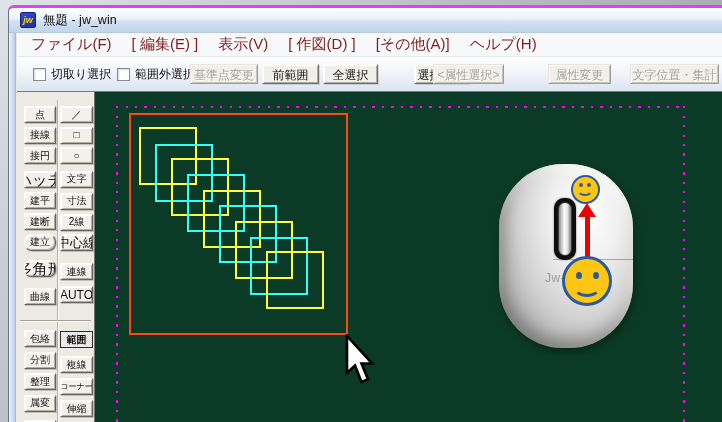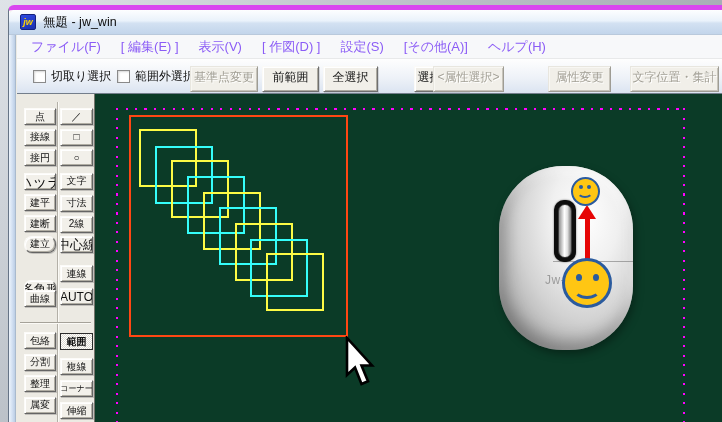--- a/index.html
+++ b/index.html
@@ -4,21 +4,21 @@
 <style>
   * { margin:0; padding:0; box-sizing:border-box; }
   html,body { width:722px; height:422px; overflow:hidden; }
   body {
     font-family:"Liberation Sans","DejaVu Sans",sans-serif;
     background:linear-gradient(135deg,#dfe3e8 0%,#b9bfc6 40%,#8d949b 100%);
     position:relative;
   }
   .window {
     position:absolute; left:8px; top:5px; right:0; bottom:0;
-    border-top:5px solid #d946ef; border-left:1px solid #667486;
+    border-top:3px solid #d946ef; border-left:1px solid #667486;
     border-top-left-radius:6px;
     background:#eceae3;
     box-shadow:inset 1px 1px 0 rgba(255,255,255,.85);
     overflow:hidden;
   }
   
   .titlebar {
     position:absolute; left:0; top:0; right:0; height:25px;
     background:linear-gradient(180deg,#fdfeff 0%,#eaf2fb 45%,#d3e1f2 55%,#c2d5eb 100%);
     border-top-left-radius:6px;
@@ -38,35 +38,35 @@
     position:absolute; left:0; top:25px; bottom:0; width:7px;
     background:linear-gradient(90deg,#edf4fc 0%,#d2e0f2 55%,#bccee5 100%);
     border-right:1px solid #a9bacd;
   }
   .client { position:absolute; left:8px; top:25px; right:0; bottom:0; }
   
   .menubar {
     height:24px; background:#f7f8fa; display:flex; align-items:center;
     padding-left:4px; border-bottom:1px solid #e8e9ea;
   }
-  .menu-item { font-size:13px; color:#8b5cf6; padding:3px 10px; white-space:nowrap; }
+  .menu-item { font-size:15px; color:#7f1d1d; padding:3px 10px; white-space:nowrap; }
   
   .toolbar {
     position:relative; height:35px;
     background:linear-gradient(180deg,#fefefe 0%,#eef2f8 55%,#dbe4f1 100%);
     border-bottom:1px solid #737e8b;
   }
   .cbx { position:absolute; top:9px; display:flex; align-items:center;margin-left:12px; }
   .cbx .box {
     width:13px; height:13px; background:#fff; border:1px solid #8a8a8a;
     box-shadow:inset 1px 1px 2px #d7d7d7; margin-right:5px; flex:none;
   }
   .cbx .lbl { font-size:12px; color:#111; white-space:nowrap; }
   .btn3d {
-    position:absolute; top:7px; height:26px;
+    position:absolute; top:7px; height:20px;
     background:#f1efe9;
     border:1px solid; border-color:#fbfaf7 #6f6f6f #6f6f6f #fbfaf7;
     box-shadow:inset 1px 1px 0 #fff, inset -1px -1px 0 #aeaba1, 1px 1px 0 rgba(0,0,0,.12);
     font-size:12px; color:#111; text-align:center; line-height:20px;
     white-space:nowrap; overflow:hidden;
   }
   .btn3d.disabled {
     color:#a3a096; text-shadow:1px 1px 0 #fff;
     border-color:#e8e6df #9e9c94 #9e9c94 #e8e6df;
     box-shadow:inset 1px 1px 0 #f8f7f3, inset -1px -1px 0 #c7c4bb;
@@ -149,21 +149,20 @@
     <div class="app-icon">jw</div>
     <div class="title-text">無題 - jw_win</div>
   </div>
   <div class="left-glass"></div>
   <div class="client">
     <div class="menubar">
         <div class="menu-item">ファイル(F)</div>
         <div class="menu-item">[ 編集(E) ]</div>
         <div class="menu-item">表示(V)</div>
         <div class="menu-item">[ 作図(D) ]</div>
-        <div class="menu-item">設定(S)</div>
         <div class="menu-item">[その他(A)]</div>
         <div class="menu-item">ヘルプ(H)</div>
       </div>
     <div class="toolbar">
       <div class="cbx" style="left:4px">
         <div class="box"></div>
         <div class="lbl">切取り選択</div>
       </div>
       <div class="cbx" style="left:88px">
         <div class="box"></div>
@@ -181,21 +180,21 @@
       <div class="sidebar">
         <div class="vr"></div>
         <div class="hr"></div>
       <div class="sbtn col1" style="top: 14px;">点</div>
           <div class="sbtn col1" style="top: 34.5px;">接線</div>
           <div class="sbtn col1" style="top: 55px;">接円</div>
           <div class="sbtn col1" style="top: 78.5px; font-size: 15px;">ハッチ</div>
           <div class="sbtn col1" style="top: 100px;">建平</div>
           <div class="sbtn col1" style="top: 121px;">建断</div>
           <div class="sbtn col1" style="top: 141.5px; border-radius: 8px;">建立</div>
-          <div class="sbtn col1" style="top: 186px; font-size: 12px; border-radius: 7px;">多角形</div>
+          <div class="sbtn col1" style="top: 168px; font-size: 15px; border-radius: 7px;">多角形</div>
           <div class="sbtn col1" style="top: 196px;">曲線</div>
           <div class="sbtn col1" style="top: 238px;">包絡</div>
           <div class="sbtn col1" style="top: 259.5px;">分割</div>
           <div class="sbtn col1" style="top: 281px;">整理</div>
           <div class="sbtn col1" style="top: 302.5px;">属変</div>
           <div class="sbtn col1" style="top: 328px;"></div>
           <div class="sbtn col2" style="top: 14px;">／</div>
           <div class="sbtn col2" style="top: 34.5px;">□</div>
           <div class="sbtn col2" style="top: 55px;">○</div>
           <div class="sbtn col2" style="top: 78.5px; text-align: center;">文字</div>

